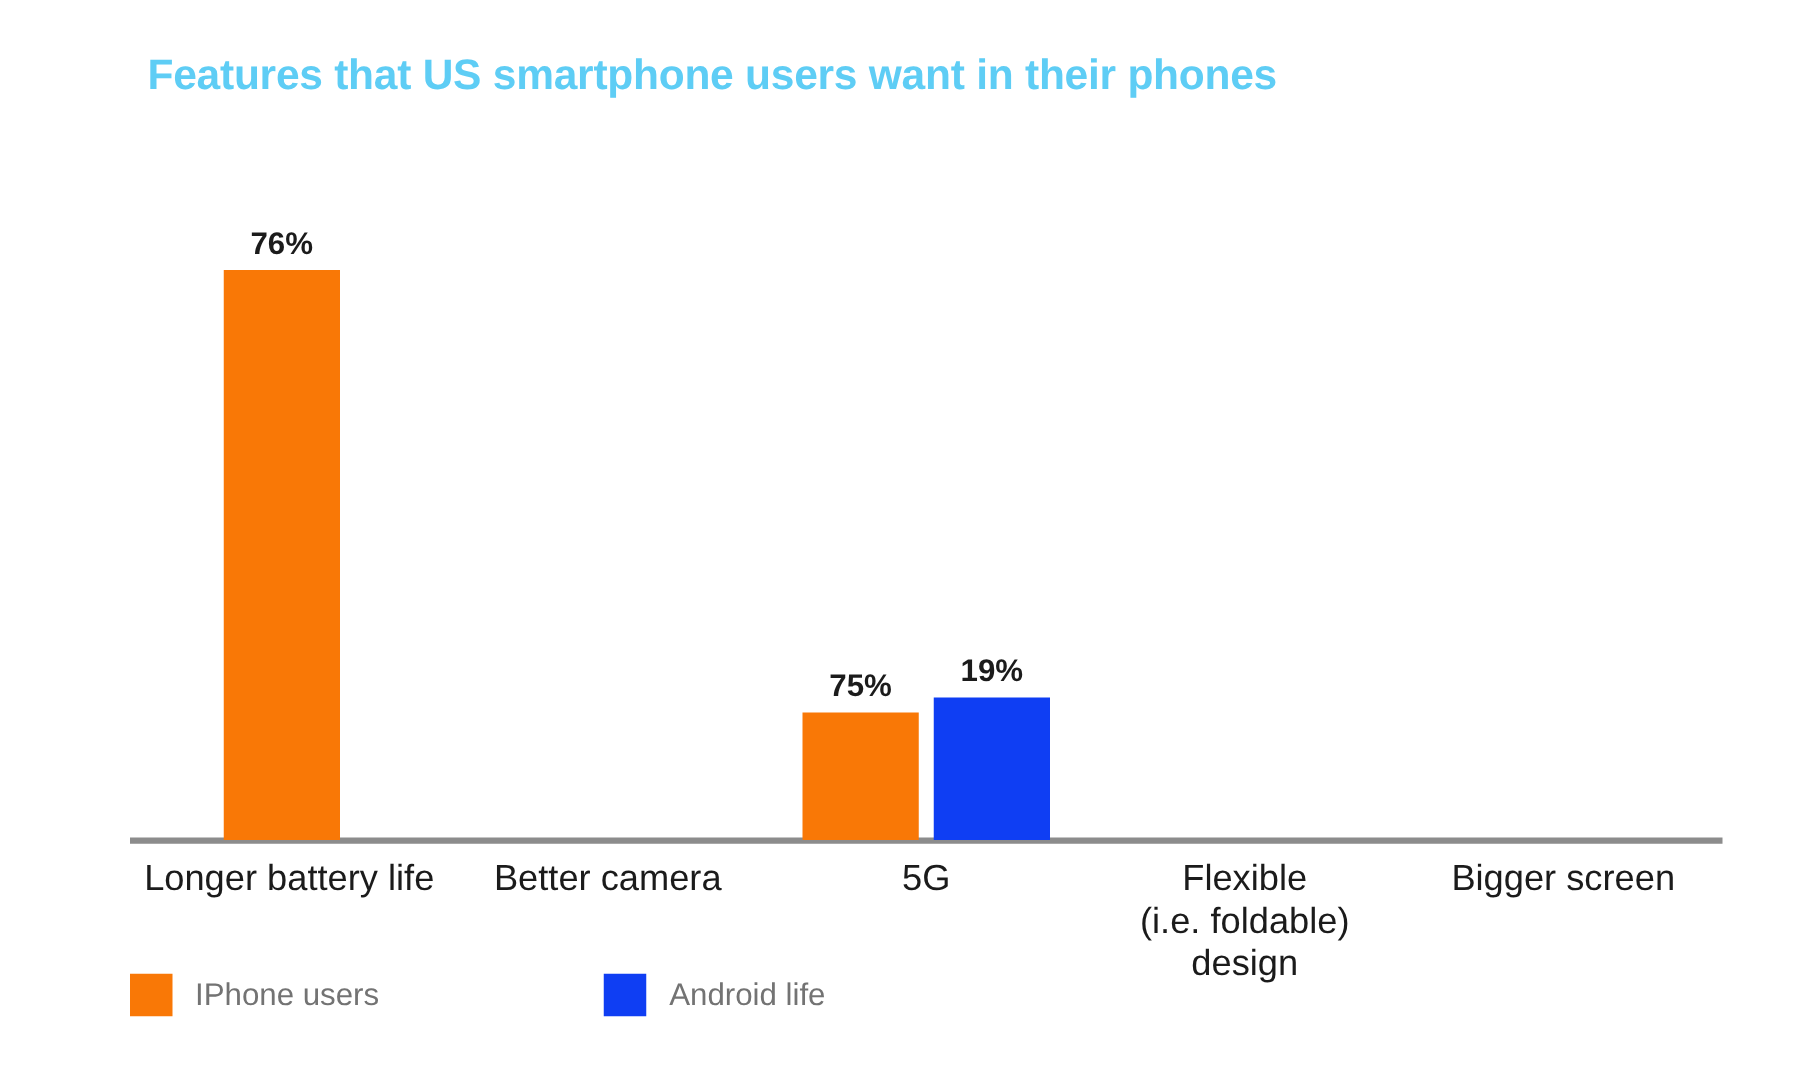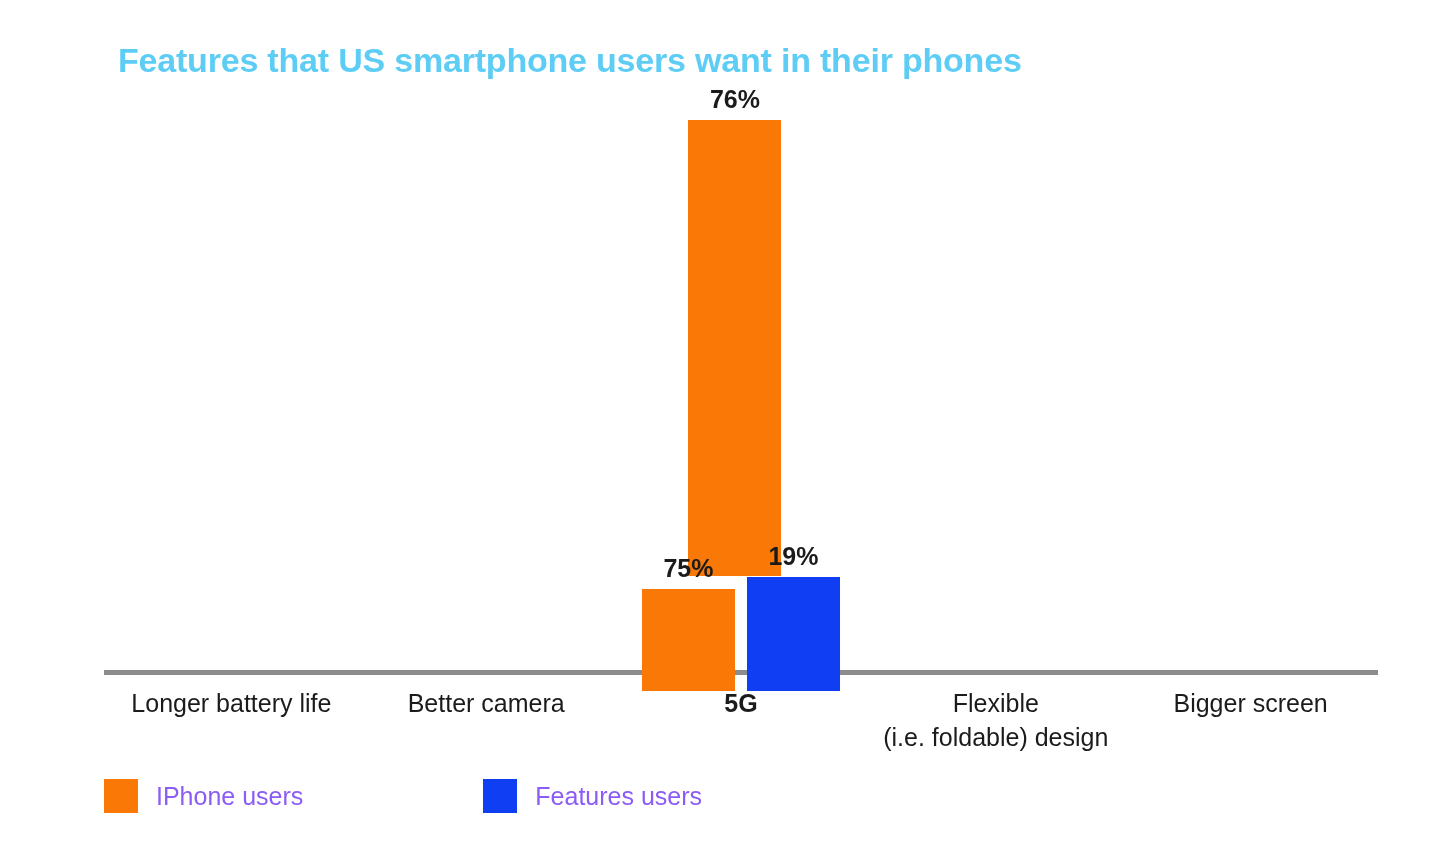--- a/index.html
+++ b/index.html
@@ -45,22 +45,22 @@
     background: #8c8c8c;
   }
 
   .groups {
     position: absolute;
     left: 104px;
     top: 120px;
     width: 1274px;
     height: 552px;
     display: flex;
-    flex-direction: column;
-    align-items: center;
+    flex-direction: row;
+    align-items: flex-start;
   }
 
   .bar-group {
     position: relative;
     height: 100%;
     display: flex;
     flex-direction: row;
     align-items: flex-end;
     justify-content: center;
   }
@@ -104,21 +104,21 @@
   .cat-labels {
     position: absolute;
     left: 104px;
     top: 686px;
     width: 1274px;
     display: flex;
     flex-direction: row;
   }
 
   .cat-label {
-    font-size: 25px;
+    font-size: 29px;
     color: #1b1b1b;
     text-align: center;
     line-height: 34px;
   }
 
   
   .legend {
     position: absolute;
     left: 104px;
     top: 779px;
@@ -138,21 +138,21 @@
     height: 34px;
     display: block;
   }
 
   .legend-swatch.series-iphone { background: #f97806; }
   .legend-swatch.series-android { background: #0f3ef3; }
 
   .legend-label {
     margin-left: 18px;
     font-size: 25px;
-    color: #8b5cf6;
+    color: #737373;
     white-space: nowrap;
   }
 
   .legend-spacer {
     width: 180px;
     height: 1px;
   }
 </style>
 </head>
 <body>
@@ -187,37 +187,37 @@
       </div>
     </div>
 
   <div class="cat-labels" id="cat-labels">
       <div class="cat-label" style="width: 254.8px;">
         <div>Longer battery life</div>
       </div>
       <div class="cat-label" style="width: 254.8px;">
         <div>Better camera</div>
       </div>
-      <div class="cat-label" style="width: 254.8px; font-weight: bold;">
+      <div class="cat-label" style="width: 254.8px;">
         <div>5G</div>
       </div>
       <div class="cat-label" style="width: 254.8px;">
         <div>Flexible</div>
         <div>(i.e. foldable) design</div>
       </div>
       <div class="cat-label" style="width: 254.8px;">
         <div>Bigger screen</div>
       </div>
     </div>
 
   <div class="legend" id="legend">
       <div class="legend-item">
         <span class="legend-swatch series-iphone" style="background: rgb(249, 120, 6);"></span>
         <span class="legend-label">IPhone users</span>
       </div>
       <div class="legend-spacer"></div>
       <div class="legend-item">
         <span class="legend-swatch series-android" style="background: rgb(15, 62, 243);"></span>
-        <span class="legend-label">Features users</span>
+        <span class="legend-label">Android life</span>
       </div>
     </div>
 
 </div>
 
 </body></html>

